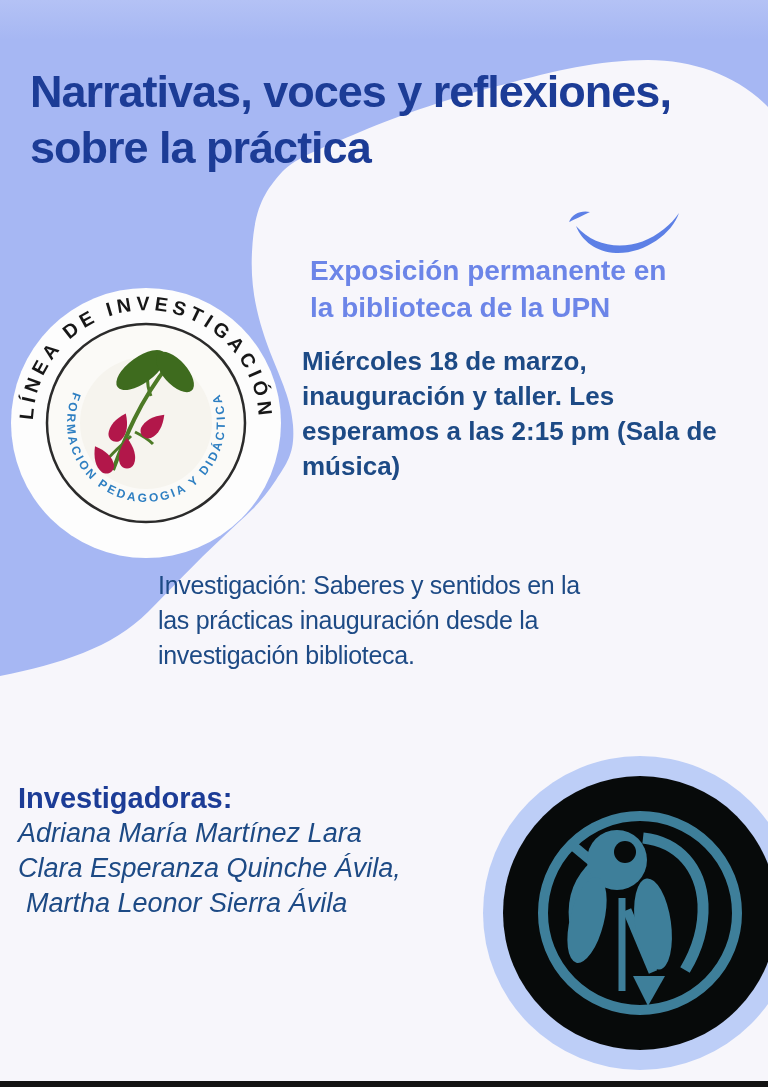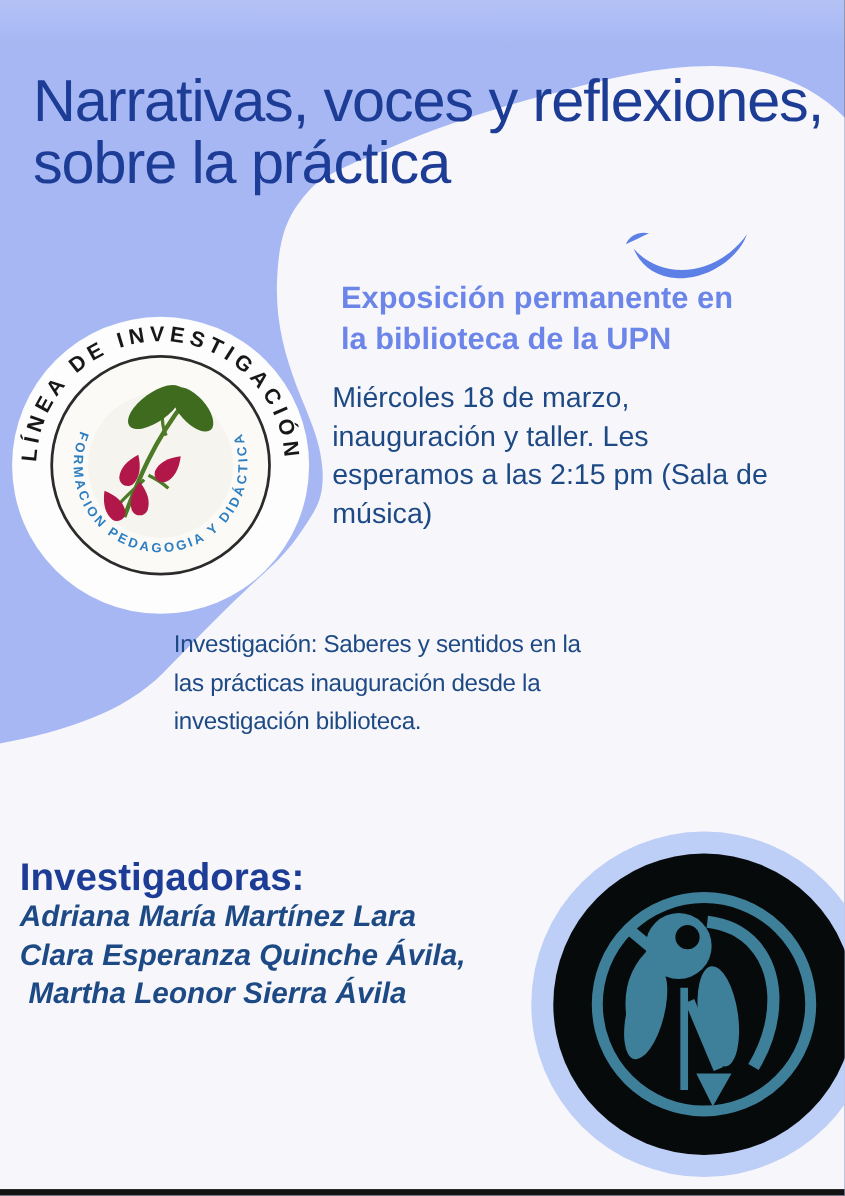--- a/index.html
+++ b/index.html
@@ -5,44 +5,44 @@
   html,body{margin:0;padding:0;background:#555;}
   .poster{
     position:relative;width:768px;height:1087px;overflow:hidden;
     background:linear-gradient(#b4c2f5 0px, #a6b7f3 40px, #a6b7f3 100%);
     font-family:"Liberation Sans", sans-serif;
   }
   .bg-blob{position:absolute;left:0;top:0;}
   .abs{position:absolute;}
   .title{
     left:30px;top:64px;width:720px;
-    font-size:54px;line-height:56px;font-weight:400;letter-spacing:-1px;
+    font-size:45px;line-height:56px;font-weight:700;letter-spacing:-1px;
     color:#1c3c96;
   }
   .subtitle{
     left:310px;top:252px;width:420px;
     font-size:28px;line-height:37px;font-weight:700;
     color:#6c85e8;
   }
   .event{
     left:302px;top:344px;width:450px;
-    font-size:26px;line-height:35px;font-weight:400;
+    font-size:26px;line-height:35px;font-weight:700;
     color:#1d4a85;
   }
   .research{
     left:158px;top:568px;width:600px;
-    font-size:22px;line-height:35px;font-weight:400;letter-spacing:-0.3px;
+    font-size:25px;line-height:35px;font-weight:400;letter-spacing:-0.3px;
     color:#1d4a85;
   }
   .investigators{left:18px;top:780px;width:480px;}
   .inv-heading{
-    font-size:35px;line-height:36px;font-weight:700;color:#1c3c96;
+    font-size:29px;line-height:36px;font-weight:700;color:#1c3c96;
   }
   .inv-name{
-    font-size:27px;line-height:35px;font-style:italic;font-weight:700;color:#1d4a85;
+    font-size:27px;line-height:35px;font-style:italic;font-weight:400;color:#1d4a85;
   }
   .inv-name.indent{padding-left:8px;}
   .smile-icon{left:566px;top:209px;}
   .badge{left:1px;top:278px;}
   .upn{left:475px;top:748px;}
   .bottom-bar{
     left:0;bottom:0;width:768px;height:6px;background:#131313;
   }
 </style>
 </head>

